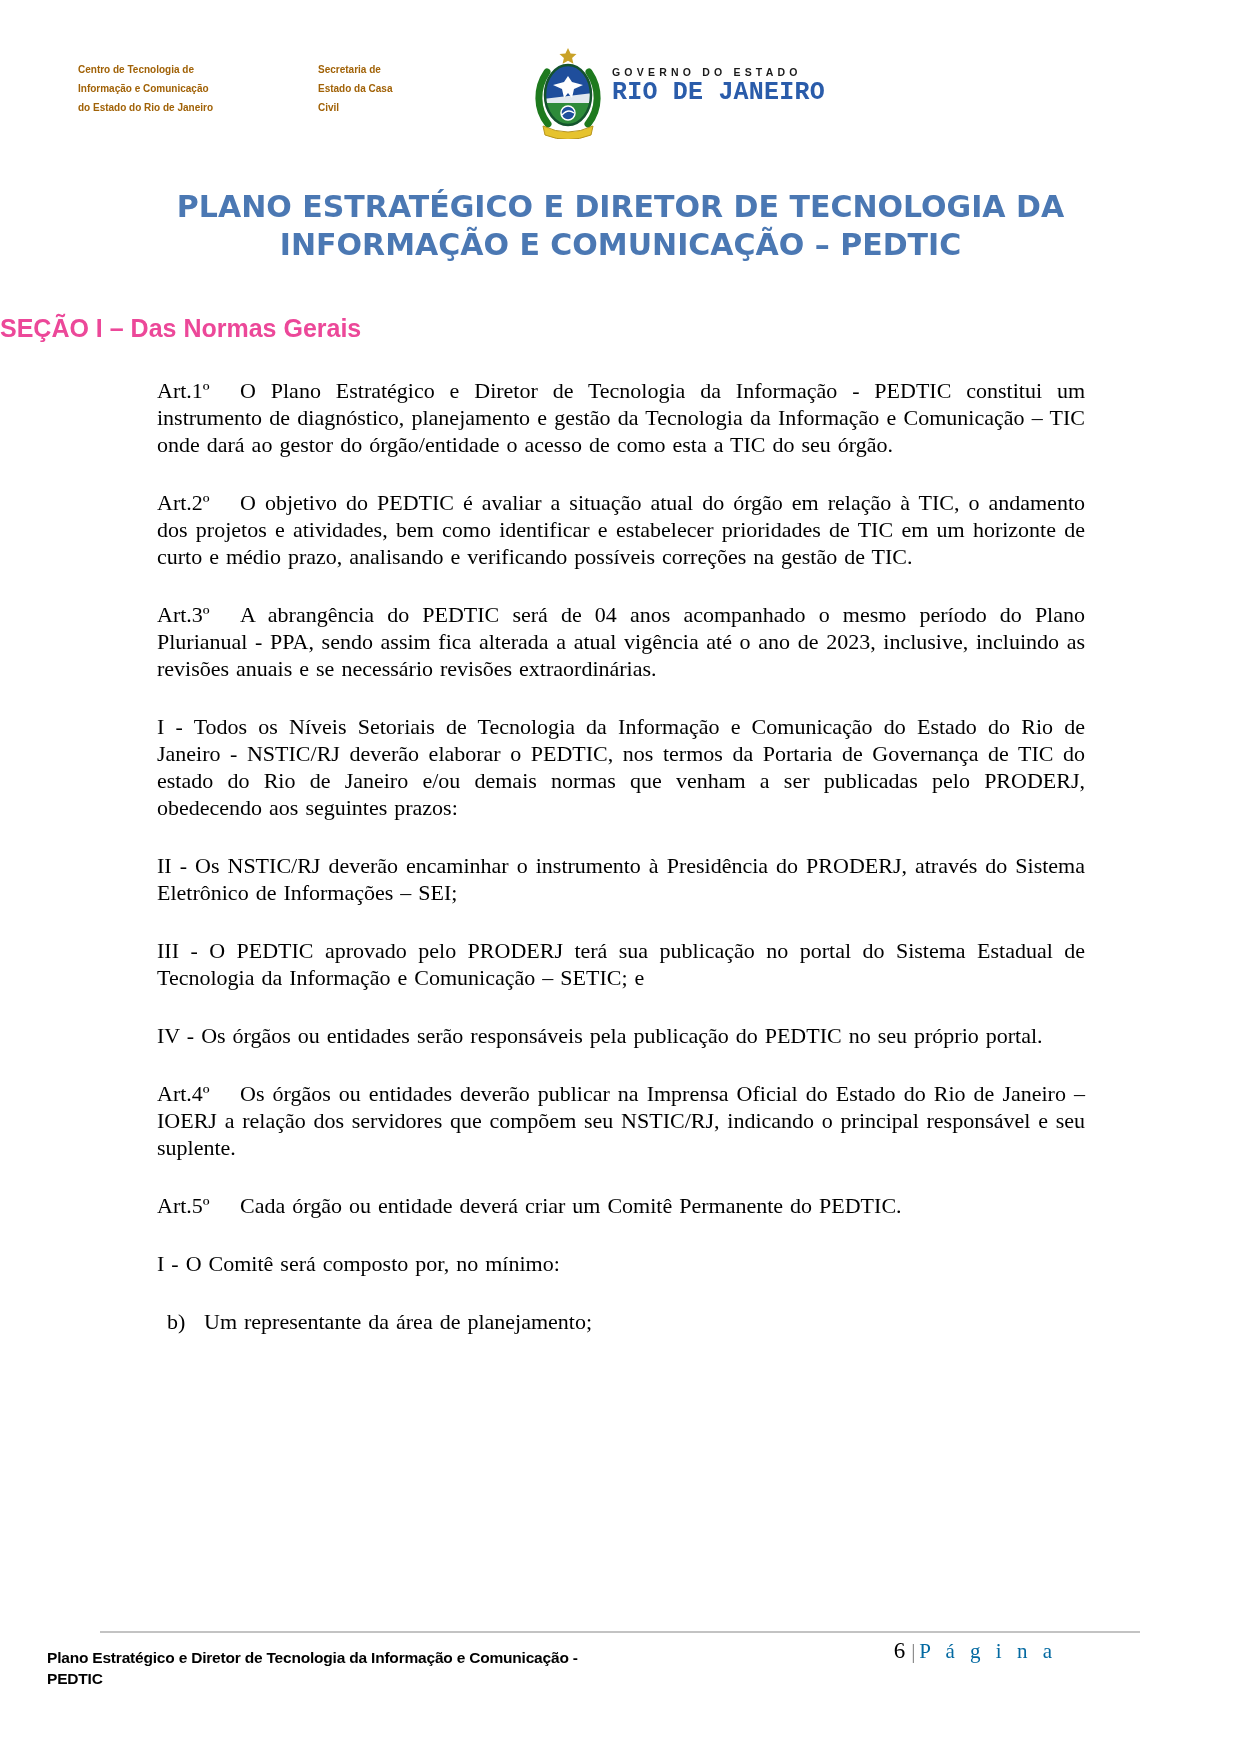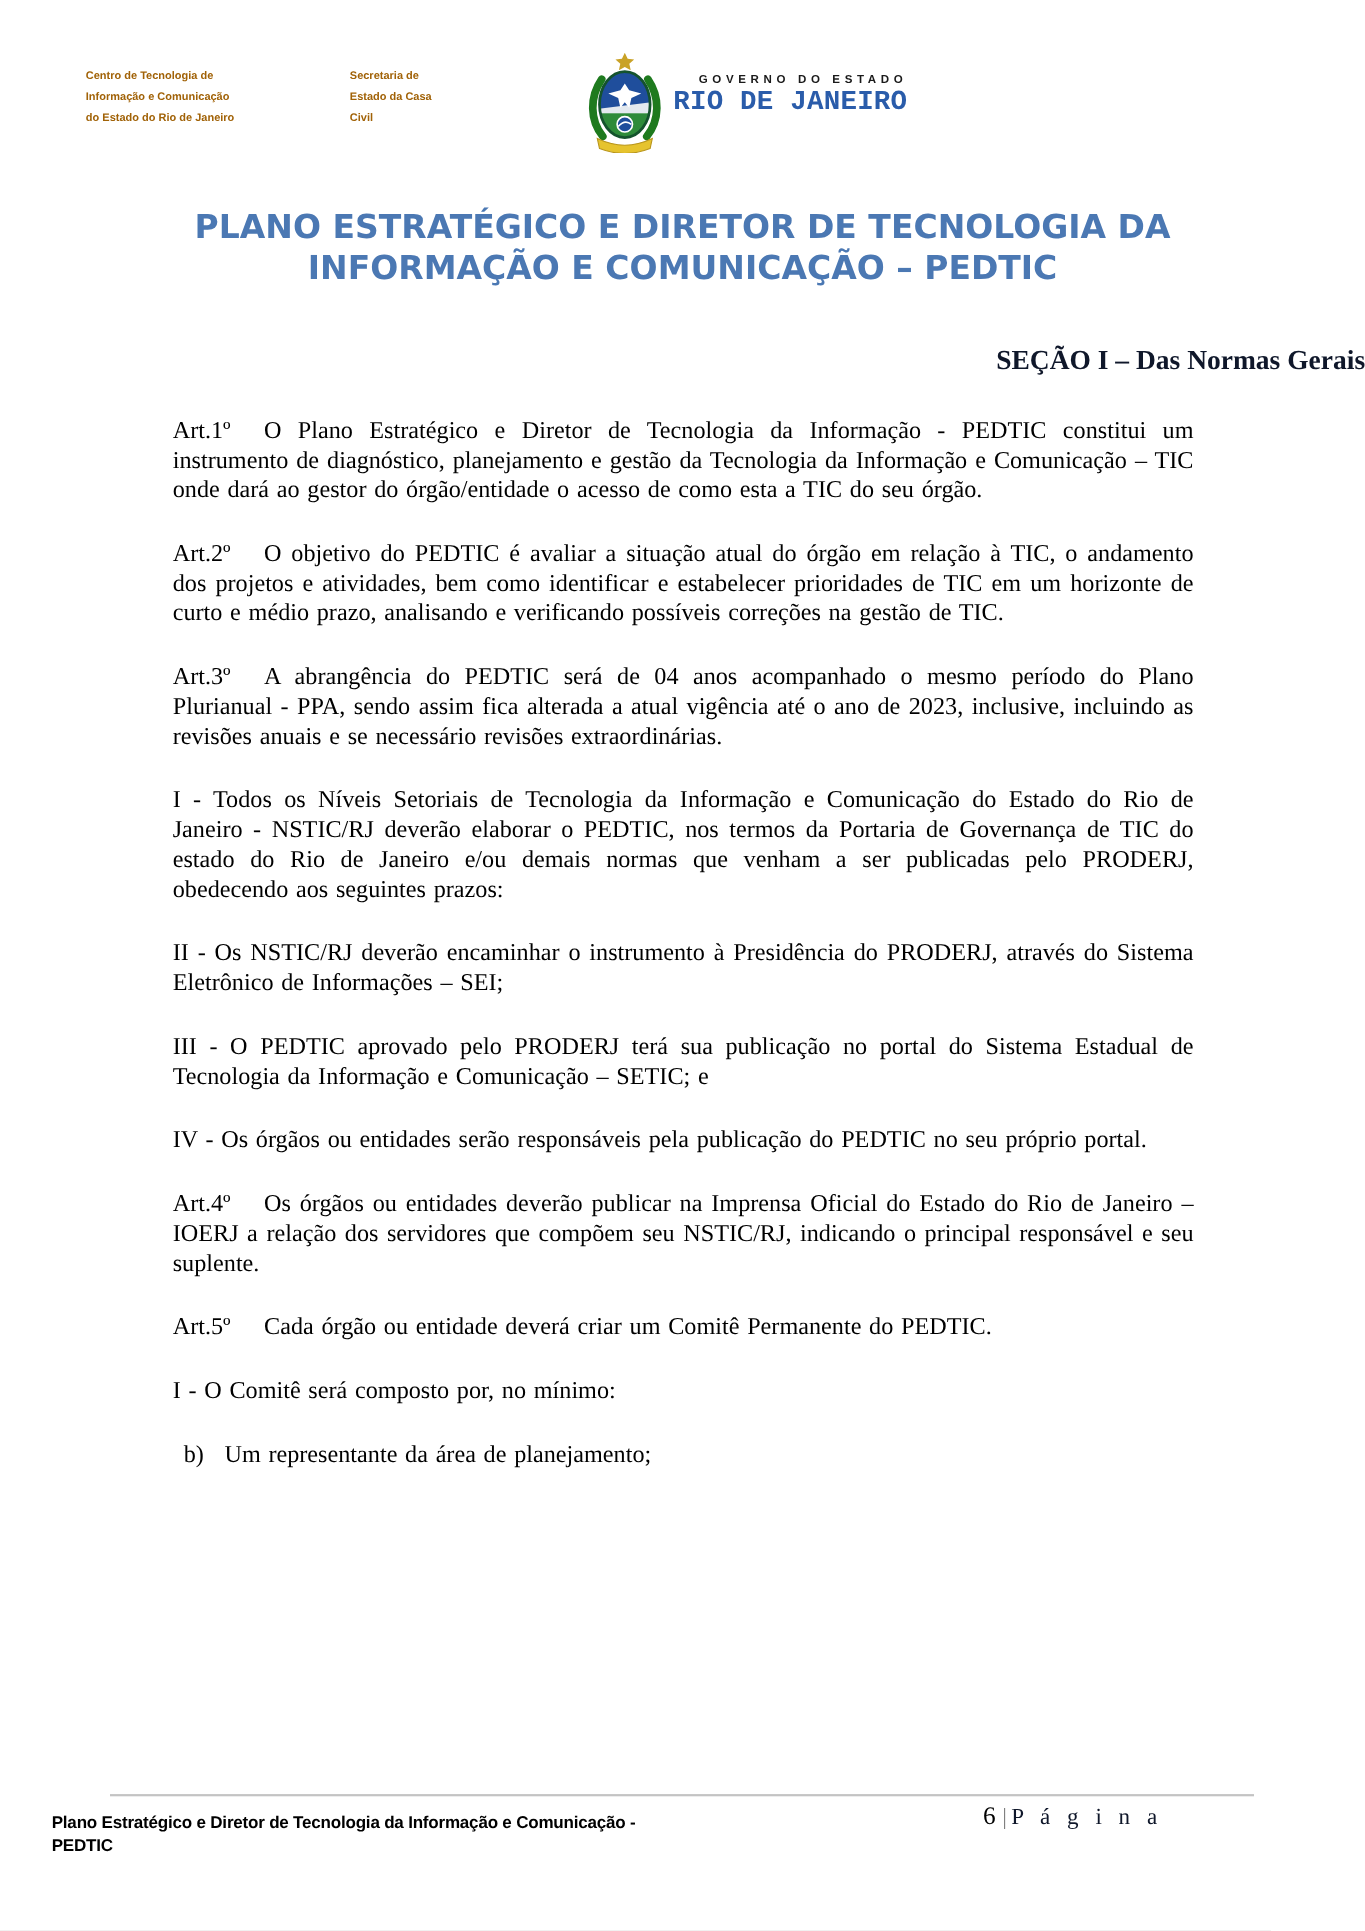--- a/index.html
+++ b/index.html
@@ -20,45 +20,45 @@
     font-weight:bold;font-size:10px;line-height:19px;
     color:#a16207;white-space:pre-line;
   }
   .org-left{left:78px;width:240px;}
   .org-mid{left:318px;width:130px;}
   .crest{position:absolute;left:528px;top:47px;}
   .gov-text{position:absolute;left:612px;top:66px;}
   .gov-label{
     font-family:"Liberation Sans", sans-serif;
     font-weight:bold;font-size:10.5px;letter-spacing:4.2px;
-    color:#1a1a1a;margin-bottom:2px;white-space:nowrap;text-align:right;
+    color:#1a1a1a;margin-bottom:2px;white-space:nowrap;
   }
   .gov-name{
     font-family:Liberation Mono, monospace;
     font-weight:bold;font-size:25px;line-height:26px;
     color:#2a5caa;white-space:nowrap;letter-spacing:.2px;
   }
 
   
   .doc-title{
     position:absolute;top:188px;left:0;right:0;
     text-align:center;margin:0;
   }
   .doc-title span{
     display:inline-block;max-width:940px;
     font-family:"DejaVu Sans", sans-serif;
     font-weight:bold;font-size:30px;line-height:38px;
     color:#4b78b3;
   }
   .doc-section{
     position:absolute;top:313px;left:0;right:0;
-    text-align:right;margin:0;
-    font-family:Liberation Serif, serif;
+    text-align:left;margin:0;
+    font-family:Liberation Sans, sans-serif;
     font-weight:bold;font-size:25px;line-height:30px;
-    color:#0f172a;
+    color:#ec4899;
   }
 
   
   .body{
     position:absolute;top:377px;left:157px;width:928px;
     font-size:22px;line-height:27px;
     text-align:justify;word-spacing:1.5px;
   }
   .body p{margin:0 0 31px 0;}
   .body .group{margin:0 0 31px 0;}
@@ -79,21 +79,21 @@
     font-weight:bold;font-size:15.5px;line-height:21px;
     letter-spacing:-0.2px;color:#000;white-space:pre-line;
   }
   .footer-right{
     position:absolute;top:1638px;right:184px;
     font-family:"Liberation Serif", serif;
     font-size:21px;white-space:nowrap;
   }
   .pg-num{color:#000;font-size:23px;}
   .pg-sep{color:#808080;padding:0 4px 0 6px;}
-  .pg-word{color:#0f172a;letter-spacing:5px;text-align:right;}
+  .pg-word{color:#0369a1;letter-spacing:5px;text-align:right;}
 </style>
 </head>
 <body>
 
 <div class="page">
 
   <div>
     <div class="org org-left">Centro de Tecnologia de
 Informação e Comunicação
 do Estado do Rio de Janeiro</div>

